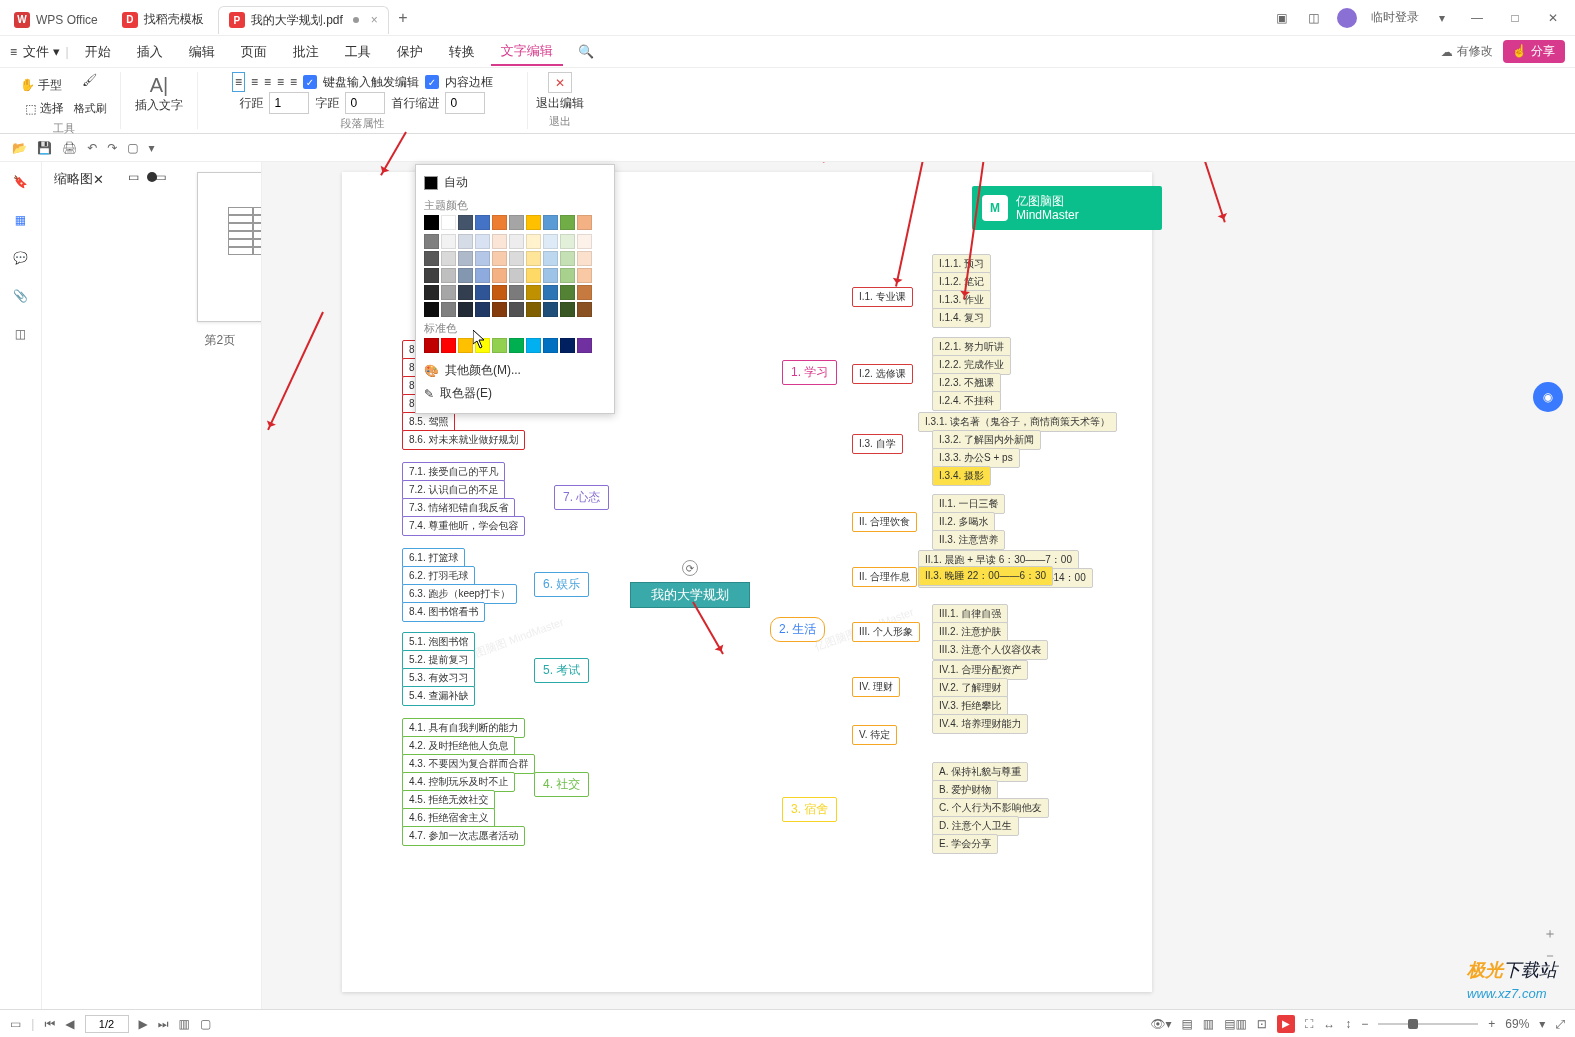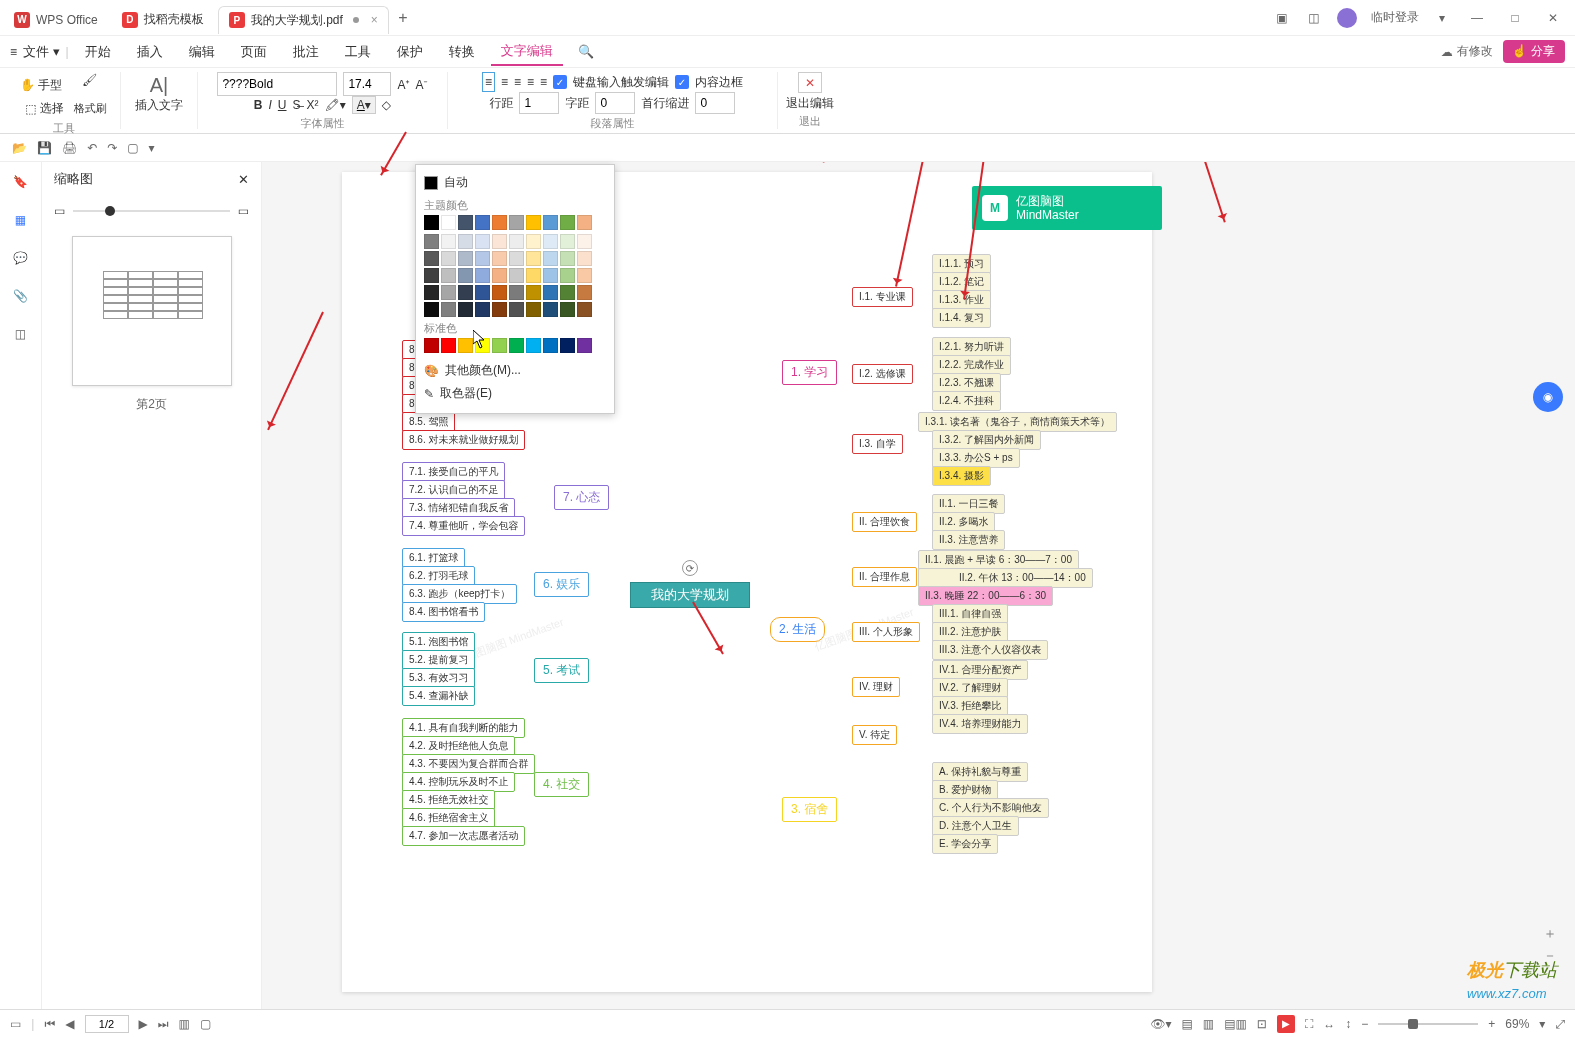--- a/index.html
+++ b/index.html
@@ -45,21 +45,21 @@
 
 
 .qat { height: 28px; display: flex; align-items: center; gap: 10px; padding: 0 12px; border-bottom: 1px solid #eee; color: #666; }
 
 
 .main { display: flex; height: calc(100% - 36px - 32px - 66px - 28px - 28px); position: relative; }
 .sidebar-thin { width: 42px; border-right: 1px solid #eee; display: flex; flex-direction: column; align-items: center; padding-top: 10px; gap: 18px; color: #666; }
 .side-ico { width: 20px; height: 20px; display: flex; align-items: center; justify-content: center; }
 .side-ico.active { color: #3a7afe; }
 
-.thumb-panel { width: 220px; border-right: 1px solid #eee; display: flex; flex-direction: column; }
+.thumb-panel { width: 220px; border-right: 1px solid #eee; display: flex; flex-direction: row; }
 .thumb-header { height: 34px; display: flex; align-items: center; justify-content: space-between; padding: 0 12px; font-size: 13px; }
 .thumb-slider { height: 30px; display: flex; align-items: center; padding: 0 12px; gap: 8px; }
 .thumb-slider .line { flex: 1; height: 2px; background: #ddd; position: relative; }
 .thumb-slider .knob { position: absolute; left: 20%; top: -4px; width: 10px; height: 10px; border-radius: 50%; background: #333; }
 .thumbs { flex: 1; overflow: auto; padding: 10px 18px; }
 .thumb { margin-bottom: 18px; text-align: center; }
 .thumb-img { width: 160px; height: 150px; border: 1px solid #ccc; margin: 0 auto; background: #fff; position: relative; box-shadow: 0 1px 3px rgba(0,0,0,0.1); }
 .thumb-img.active { border: 2px solid #d73a8c; }
 .thumb-label { margin-top: 10px; font-size: 12px; color: #666; }
 
@@ -107,21 +107,21 @@
 .statusbar { position: absolute; bottom: 0; left: 0; right: 0; height: 28px; border-top: 1px solid #ddd; display: flex; align-items: center; padding: 0 10px; gap: 10px; background: #fff; font-size: 12px; color: #666; }
 .statusbar .sp { flex: 1; }
 .page-input { width: 44px; height: 18px; border: 1px solid #ccc; text-align: center; font-size: 11px; }
 .zoom-slider { width: 100px; height: 2px; background: #ccc; position: relative; }
 .zoom-slider .zk { position: absolute; left: 30%; top: -4px; width: 10px; height: 10px; background: #666; border-radius: 2px; }
 .red-play { width: 18px; height: 18px; background: #e93b3b; border-radius: 2px; color: #fff; display: flex; align-items: center; justify-content: center; font-size: 10px; }
 
 
 .site-wm { position: absolute; right: 18px; bottom: 34px; font-size: 18px; font-style: italic; z-index: 200; }
 .site-wm .a { color: #f5a623; font-weight: bold; }
-.site-wm .b { color: #4d7c0f; }
+.site-wm .b { color: #0f172a; }
 .site-wm .c { color: #2a9fd6; font-size: 13px; }
 
 
 .cursor { position: absolute; width: 14px; height: 20px; z-index: 200; }
 .cursor svg { width: 100%; height: 100%; }
 .vzoom { position: absolute; right: 18px; bottom: 44px; display: flex; flex-direction: column; gap: 4px; color: #888; font-size: 14px; z-index: 10; }
 </style>
 </head>
 <body>
 
@@ -189,39 +189,20 @@
       <span style="font-size:11px">格式刷</span>
     </div>
     <div class="glabel">工具</div>
   </div>
   <div class="rgroup">
     <div class="vbtn">
       <span style="font-size:20px;color:#666">A|</span>
       <span>插入文字</span>
     </div>
   </div>
-  <div class="rgroup" style="min-width:250px">
-    <div class="row">
-      <input class="font-select" value="????Bold" style="">
-      <input class="size-select" value="17.4" style="">
-      <span>A⁺</span>
-      <span>A⁻</span>
-    </div>
-    <div class="row">
-      <span><b>B</b></span>
-      <span><i>I</i></span>
-      <span><u>U</u></span>
-      <span>S̶</span>
-      <span>X²</span>
-      <span>🖍▾</span>
-      <span style="background:#f0f0f0;padding:1px 4px;border:1px solid #ccc"><u style="text-decoration-color:#000">A</u>▾</span>
-      <span>◇</span>
-    </div>
-    <div class="glabel">字体属性</div>
-  </div>
   <div class="rgroup" style="min-width:330px">
     <div class="row">
       <span style="border:1px solid #4aa3df;padding:2px">≡</span>
       <span>≡</span>
       <span>≡</span>
       <span>≡</span>
       <span>≡</span>
       <span class="chk">✓</span>
       <span>键盘输入触发编辑</span>
       <span class="chk">✓</span>
@@ -381,21 +362,21 @@
           <div class="node" style="left: 590px; top: 219px; border-color: rgb(204, 204, 204); background: rgb(247, 243, 214);">I.2.4. 不挂科</div>
           <div class="node" style="left: 576px; top: 240px; border-color: rgb(204, 204, 204); background: rgb(247, 243, 214);">I.3.1. 读名著（鬼谷子，商情商策天术等）</div>
           <div class="node" style="left: 590px; top: 258px; border-color: rgb(204, 204, 204); background: rgb(247, 243, 214);">I.3.2. 了解国内外新闻</div>
           <div class="node" style="left: 590px; top: 276px; border-color: rgb(204, 204, 204); background: rgb(247, 243, 214);">I.3.3. 办公S + ps</div>
           <div class="node" style="left: 590px; top: 294px; border-color: rgb(204, 204, 204); background: #fde047;">I.3.4. 摄影</div>
           <div class="node" style="left: 590px; top: 322px; border-color: rgb(204, 204, 204); background: rgb(247, 243, 214);">II.1. 一日三餐</div>
           <div class="node" style="left: 590px; top: 340px; border-color: rgb(204, 204, 204); background: rgb(247, 243, 214);">II.2. 多喝水</div>
           <div class="node" style="left: 590px; top: 358px; border-color: rgb(204, 204, 204); background: rgb(247, 243, 214);">II.3. 注意营养</div>
           <div class="node" style="left: 576px; top: 378px; border-color: rgb(204, 204, 204); background: rgb(247, 243, 214);">II.1. 晨跑 + 早读 6：30——7：00</div>
           <div class="node" style="left: 576px; top: 396px; border-color: rgb(204, 204, 204); background: rgb(247, 243, 214); padding-left: 40px;">II.2. 午休 13：00——14：00</div>
-          <div class="node" style="left: 576px; top: 414px; border-color: rgb(204, 204, 204); background: #f9a8d4;">II.3. 晚睡 22：00——6：30</div>
+          <div class="node" style="left: 576px; top: 394px; border-color: rgb(204, 204, 204); background: #fde047;">II.3. 晚睡 22：00——6：30</div>
           <div class="node" style="left: 590px; top: 432px; border-color: rgb(204, 204, 204); background: rgb(247, 243, 214);">III.1. 自律自强</div>
           <div class="node" style="left: 590px; top: 450px; border-color: rgb(204, 204, 204); background: rgb(247, 243, 214);">III.2. 注意护肤</div>
           <div class="node" style="left: 590px; top: 468px; border-color: rgb(204, 204, 204); background: rgb(247, 243, 214);">III.3. 注意个人仪容仪表</div>
           <div class="node" style="left: 590px; top: 488px; border-color: rgb(204, 204, 204); background: rgb(247, 243, 214);">IV.1. 合理分配资产</div>
           <div class="node" style="left: 590px; top: 506px; border-color: rgb(204, 204, 204); background: rgb(247, 243, 214);">IV.2. 了解理财</div>
           <div class="node" style="left: 590px; top: 524px; border-color: rgb(204, 204, 204); background: rgb(247, 243, 214);">IV.3. 拒绝攀比</div>
           <div class="node" style="left: 590px; top: 542px; border-color: rgb(204, 204, 204); background: rgb(247, 243, 214);">IV.4. 培养理财能力</div>
           <div class="node" style="left: 590px; top: 590px; border-color: rgb(204, 204, 204); background: rgb(247, 243, 214);">A. 保持礼貌与尊重</div>
           <div class="node" style="left: 590px; top: 608px; border-color: rgb(204, 204, 204); background: rgb(247, 243, 214);">B. 爱护财物</div>
           <div class="node" style="left: 590px; top: 626px; border-color: rgb(204, 204, 204); background: rgb(247, 243, 214);">C. 个人行为不影响他友</div>

